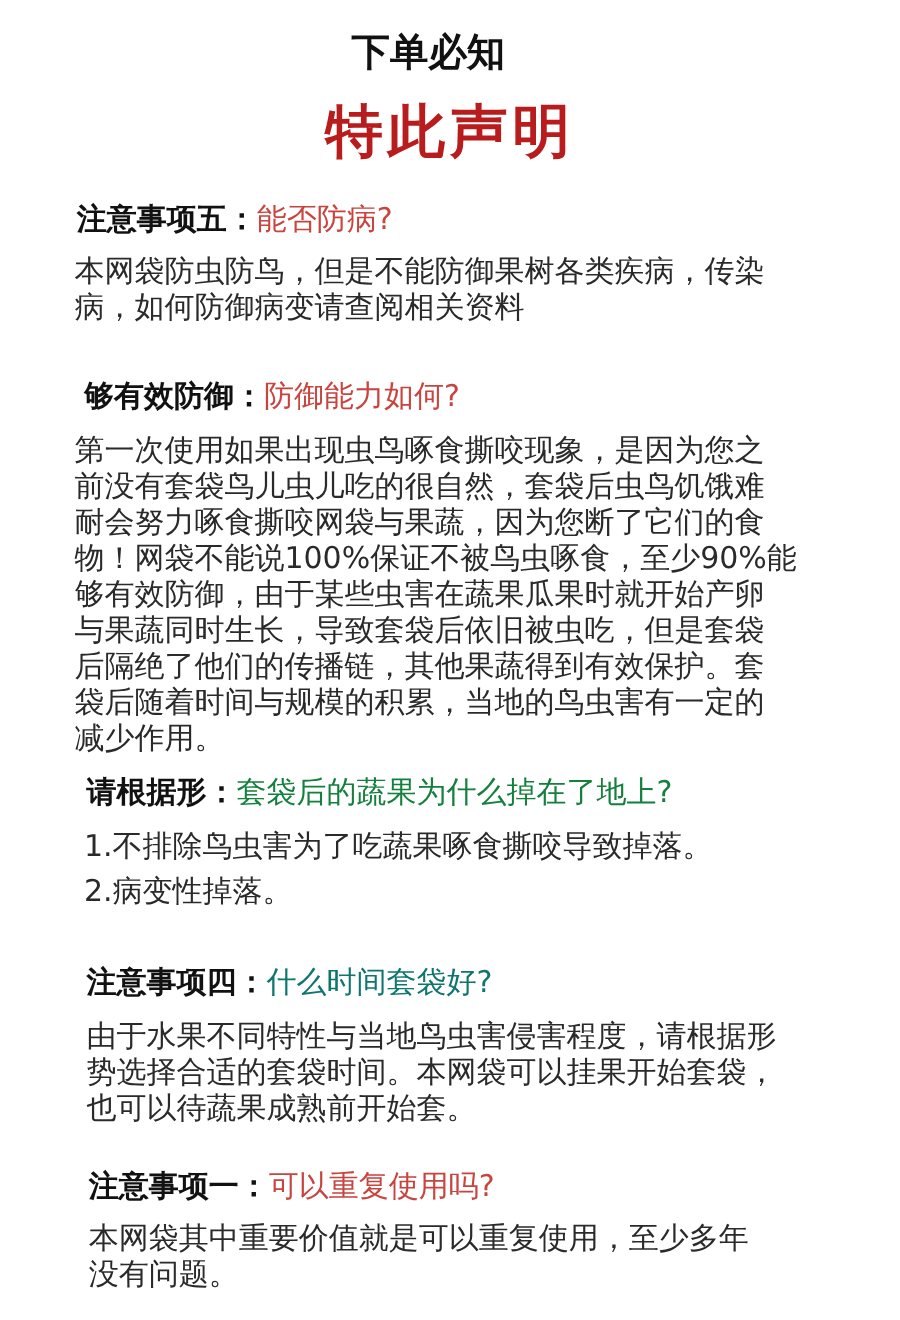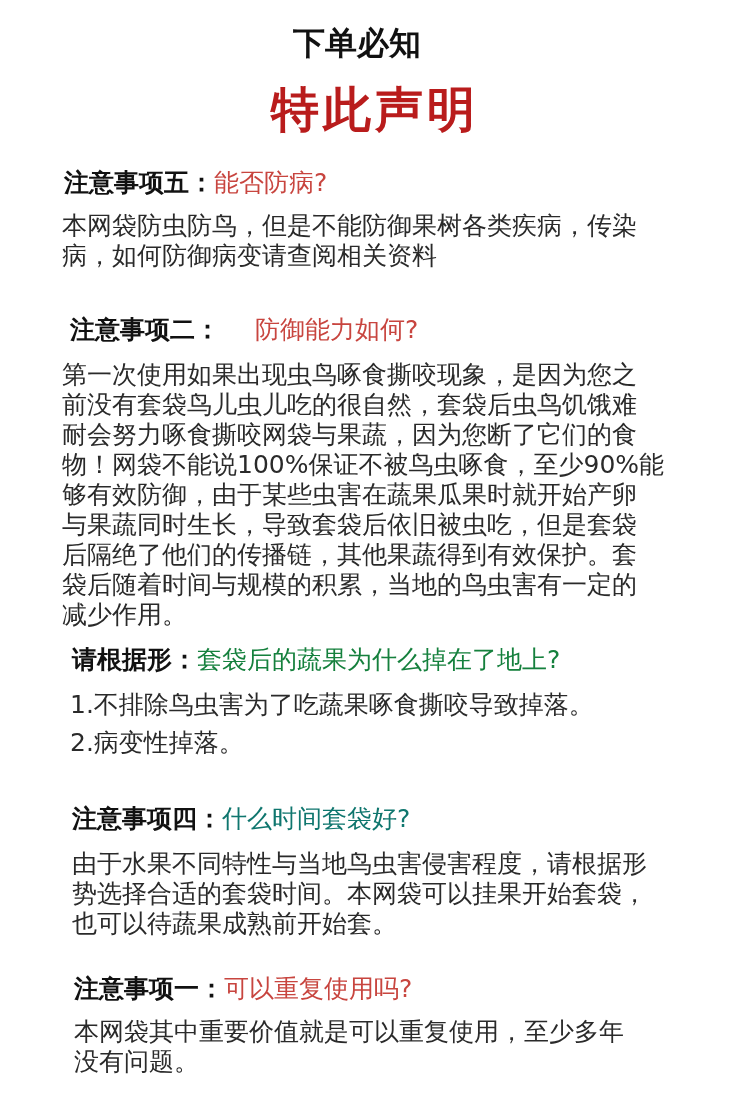--- a/index.html
+++ b/index.html
@@ -77,21 +77,21 @@
     <span class="lbl">注意事项五：</span><span class="q" style="color: rgb(200, 69, 63); text-align: center;">能否防病?</span>
   </div>
   <div class="body-text" style="padding-left:0px; margin-left:-2px;">
     <span class="line">本网袋防虫防鸟，但是不能防御果树各类疾病，传染</span>
     <span class="line">病，如何防御病变请查阅相关资料</span>
   </div>
 </div>
 
 <div class="section" style="top:313px; padding-left:70px;">
   <div class="heading">
-    <span class="lbl">注意事项二：</span><span class="q" style="color: rgb(200, 69, 63); margin-left: 35px;">防御能力如何?</span>
+    <span class="lbl">够有效防御：</span><span class="q" style="color: rgb(200, 69, 63);">防御能力如何?</span>
   </div>
   <div class="body-text" style="margin-left:-8px; margin-top:14px;">
     <span class="line">第一次使用如果出现虫鸟啄食撕咬现象，是因为您之</span>
     <span class="line">前没有套袋鸟儿虫儿吃的很自然，套袋后虫鸟饥饿难</span>
     <span class="line">耐会努力啄食撕咬网袋与果蔬，因为您断了它们的食</span>
     <span class="line">物！网袋不能说100%保证不被鸟虫啄食，至少90%能</span>
     <span class="line">够有效防御，由于某些虫害在蔬果瓜果时就开始产卵</span>
     <span class="line">与果蔬同时生长，导致套袋后依旧被虫吃，但是套袋</span>
     <span class="line">后隔绝了他们的传播链，其他果蔬得到有效保护。套</span>
     <span class="line">袋后随着时间与规模的积累，当地的鸟虫害有一定的</span>

